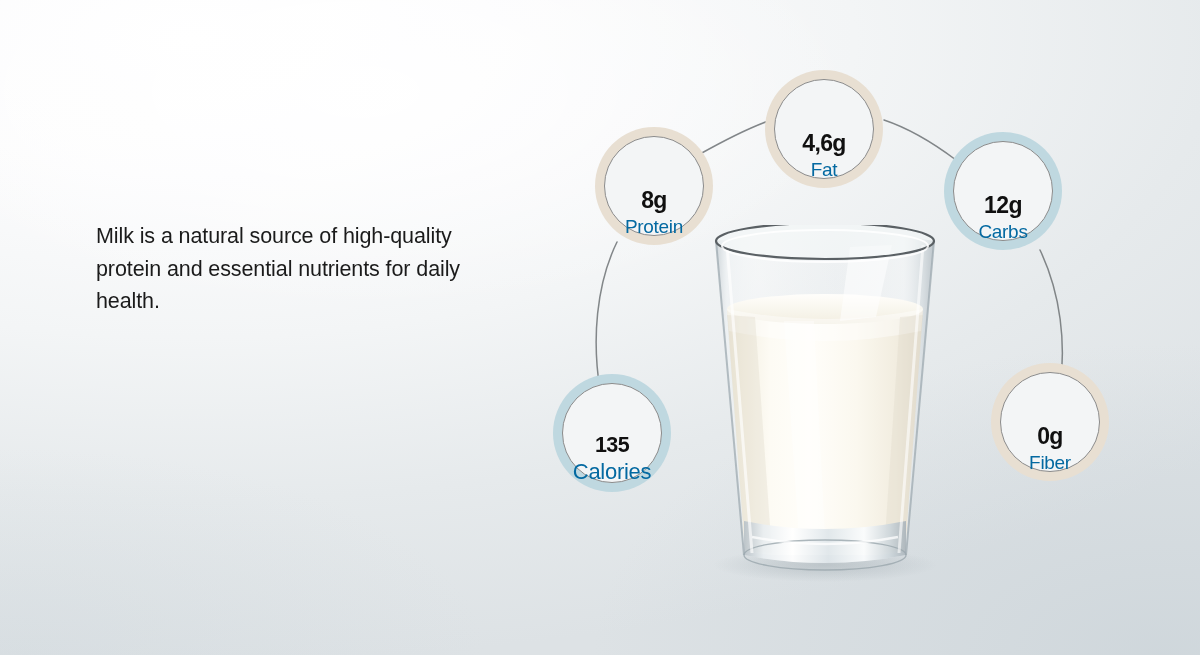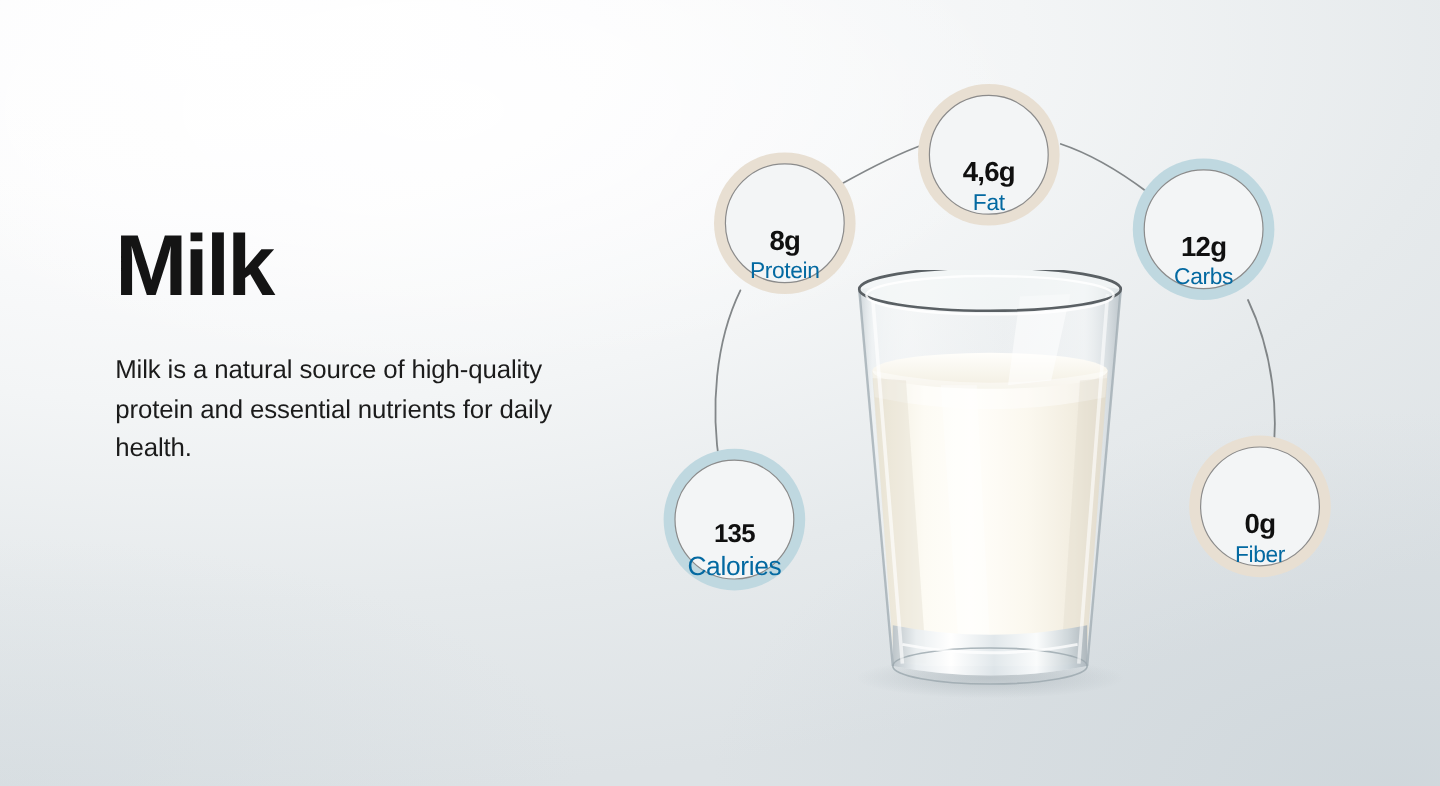--- a/index.html
+++ b/index.html
@@ -90,21 +90,20 @@
   #node-fiber    { left:1000px; top:372px; }
   #node-calories { left:562px; top:383px; }
 </style>
 </head>
 <body>
 
 <div id="bg-base"></div>
 <div id="bg-sheen"></div>
 
 <div id="copy">
-  <h1 id="title">Milk</h1>
   <p id="subtitle">Milk is a natural source of high-quality protein and essential nutrients for daily health.</p>
 </div>
 
 <svg id="arcs" viewBox="0 0 1200 655">
   <g fill="none" stroke="#6e7376" stroke-width="1.5" stroke-linecap="round" opacity="0.85">
 
     <path d="M 600 390 C 592 340 596 285 617 242"></path>
 
     <path d="M 700 154 C 725 140 748 128 771 120"></path>
 

